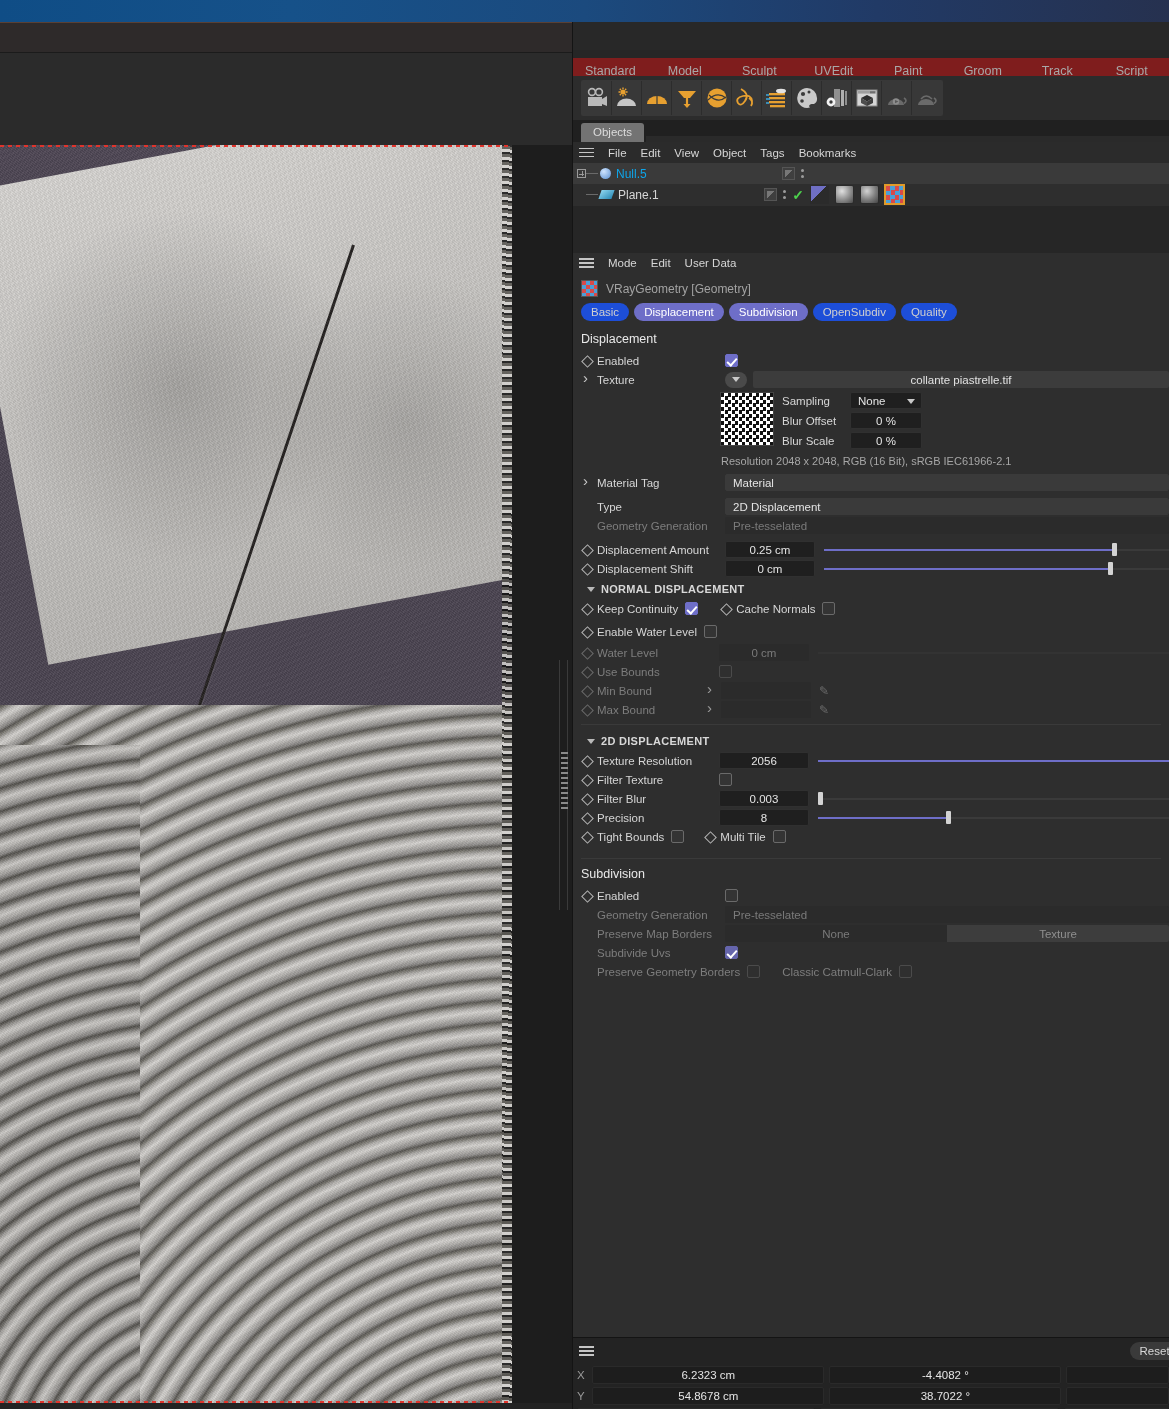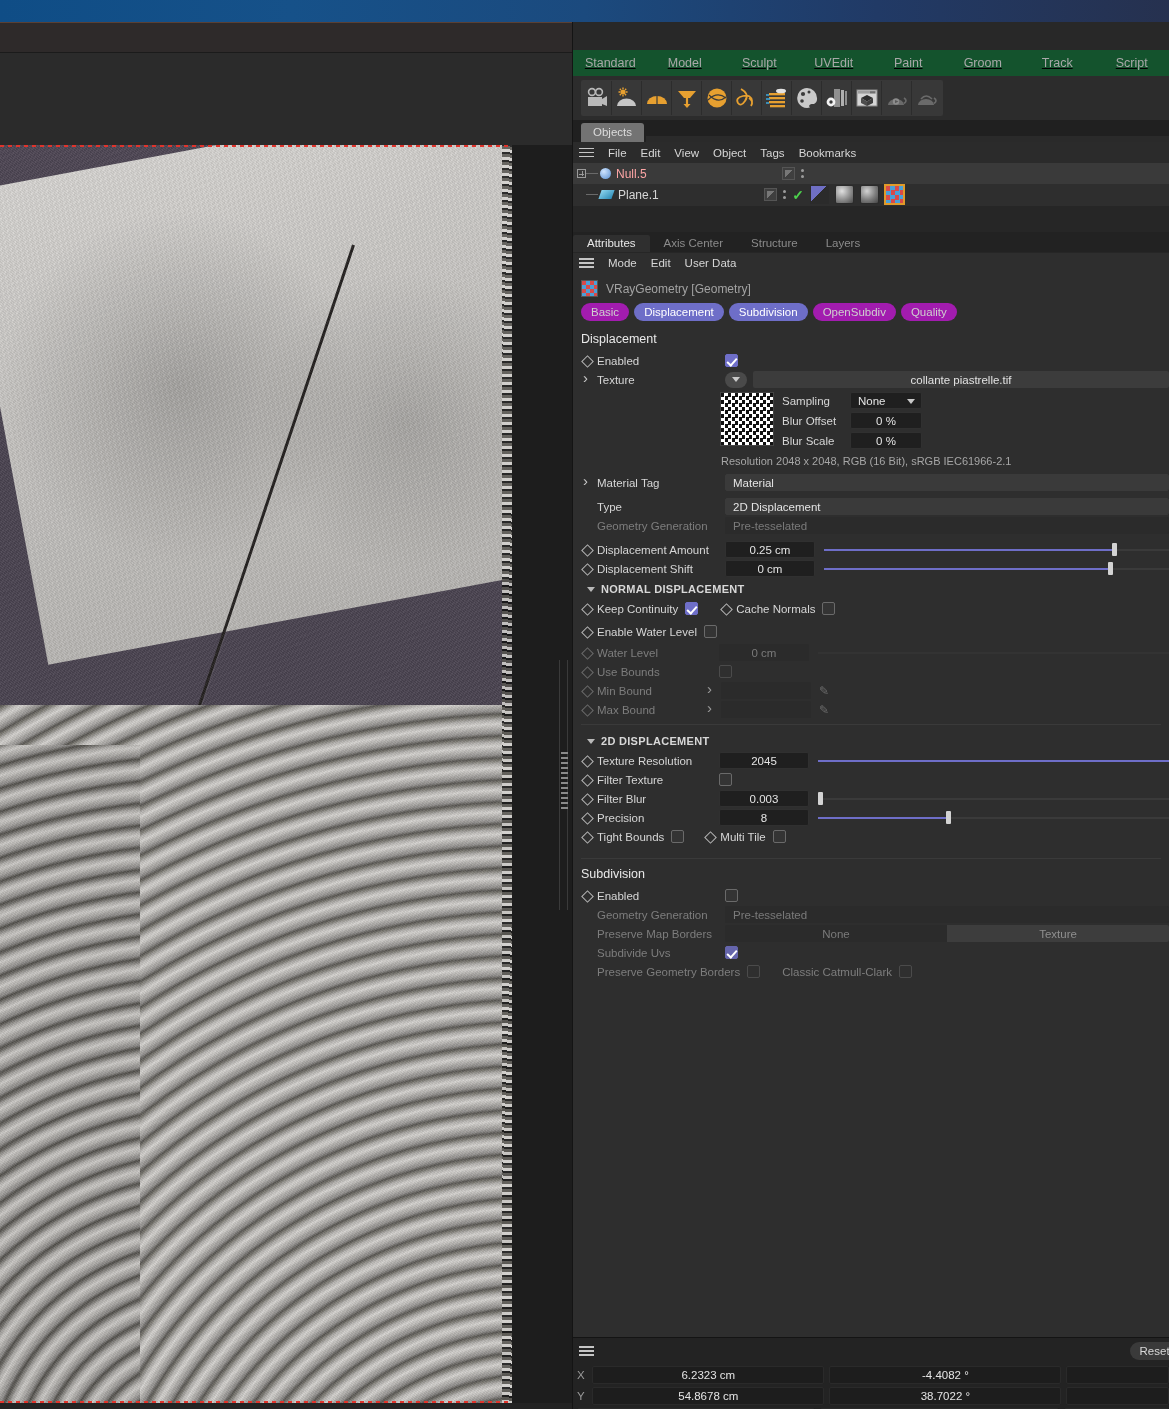--- a/index.html
+++ b/index.html
@@ -108,23 +108,23 @@
 
   
   .rpanel {
     position: absolute; left: 572px; top: 22px; width: 597px; height: 1387px;
     background: #262626;
     border-left: 1px solid #141414;
   }
   .rpanel-top-fill { position:absolute; left:0; top:0; width:100%; height:28px; background:#282828; }
 
   .mode-tabs {
-    position: absolute; left: 0; top: 28px; width: 100%; height: 26px;
-    background: #14532d;
-    display: flex; align-items: center; text-decoration: underline;
+    position: absolute; left: 0; top: 36px; width: 100%; height: 26px;
+    background: #7f1d1d;
+    display: flex; align-items: center;
   }
   .mode-tab {
     flex: 1; text-align: center; font-size: 12.5px; color: #a8a8a8;
     cursor: pointer; line-height: 26px;
   }
 
   .icon-toolbar {
     position: absolute; left: 0; top: 54px; width: 100%; height: 44px;
     background: #2c2c2c; display: flex; align-items: center; padding-left: 8px;
   }
@@ -187,21 +187,21 @@
   }
   .attr-body {
     position: absolute; left: 0; top: 251px; width: 100%; height: 1064px;
     background: #2e2e2e;
   }
   .obj-header { display: flex; align-items: center; gap: 8px; padding: 7px 0 6px 8px; }
   .obj-header-ic { width: 17px; height: 17px; }
   .obj-header-txt { font-size: 12px; color: #a3a3a3; }
 
   .pill-tabs { display: flex; gap: 5px; padding: 0 0 8px 8px; }
-  .pill { font-size: 11.5px; color: #cfcfcf; background:#a21caf; padding: 3px 10px; border-radius: 9px; cursor:pointer; }
+  .pill { font-size: 11.5px; color: #cfcfcf; background:#1d4ed8; padding: 3px 10px; border-radius: 9px; cursor:pointer; }
   .pill.on { background: #6e6ec8; color: #fff; }
 
   .sec-title { font-size: 12.5px; color: #e9e9e9; padding: 3px 0 5px 8px; }
   .row { display: flex; align-items: center; height: 19px; padding-left: 8px; }
   .key { width: 12px; height: 12px; flex: 0 0 12px; margin-right: 4px; position: relative; }
   .key.diamond:before {
     content:''; position:absolute; left:2px; top:2px; width:7px; height:7px;
     border:1px solid #b6b6b6; transform: rotate(45deg);
   }
   .key.diamond.dim:before { border-color:#6a6a6a; }
@@ -533,21 +533,21 @@
       <span class="om-menu-item">Object</span>
       <span class="om-menu-item">Tags</span>
       <span class="om-menu-item">Bookmarks</span>
     </div>
 
     <div class="om-tree">
       <div class="om-row sel">
         <span class="plus-box"></span>
         <span class="tree-line"></span>
         <span class="obj-null-ic"></span>
-        <span class="obj-name" style="color:#fca5a5">Null.5</span>
+        <span class="obj-name" style="color:#0ea5e9">Null.5</span>
         <span class="om-right" style="right:365px">
           <span class="tagbox"></span>
           <span class="dots">
               <i></i>
               <i></i>
             </span>
         </span>
       </div>
       <div class="om-row">
         <span style="width:13px"></span>
@@ -562,26 +562,20 @@
             </span>
           <span class="check">✓</span>
           <span class="mat-ic" style="background:linear-gradient(135deg,#6f6fc4 0 45%,#2b2b2b 45%);"></span>
           <span class="mat-ic" style="background:radial-gradient(circle at 35% 30%,#e0e0e0,#8d8d8d 55%,#4a4a4a);border-radius:2px;"></span>
           <span class="mat-ic" style="background:radial-gradient(circle at 35% 30%,#d2d2d2,#7d7d7d 55%,#444);border-radius:2px;"></span>
           <span class="mat-ic sel-ring" style="background:repeating-conic-gradient(#4a9fd8 0 25%,#d84a4a 0 50%) 0 0/9px 9px;"></span>
         </span>
       </div>
     </div>
 
-    <div class="attr-tabbar">
-      <div class="attr-tab active">Attributes</div>
-      <div class="attr-tab">Axis Center</div>
-      <div class="attr-tab">Structure</div>
-      <div class="attr-tab">Layers</div>
-    </div>
 
     <div class="attr-menubar">
       <span class="burger">
           <span></span>
           <span></span>
           <span></span>
         </span>
       <span class="om-menu-item">Mode</span>
       <span class="om-menu-item">Edit</span>
       <span class="om-menu-item">User Data</span>
@@ -736,21 +730,21 @@
       <div class="divider"></div>
 
       <div class="subsec">
         <span class="chev-dn"></span>
         <span>2D DISPLACEMENT</span>
       </div>
 
       <div class="row">
         <span class="key diamond"></span>
         <span class="lbl" style="width:122px">Texture Resolution</span>
-        <span class="fld" style="width:90px">2045</span>
+        <span class="fld" style="width:90px">2056</span>
         <span class="slider" style="margin-left:9px;margin-right:0px;">
           <span class="track"></span>
             <span class="fill" style="width:100%"></span>
         </span>
       </div>
 
       <div class="row">
         <span class="key diamond"></span>
         <span class="lbl" style="width:122px">Filter Texture</span>
         <span class="cb"></span>

